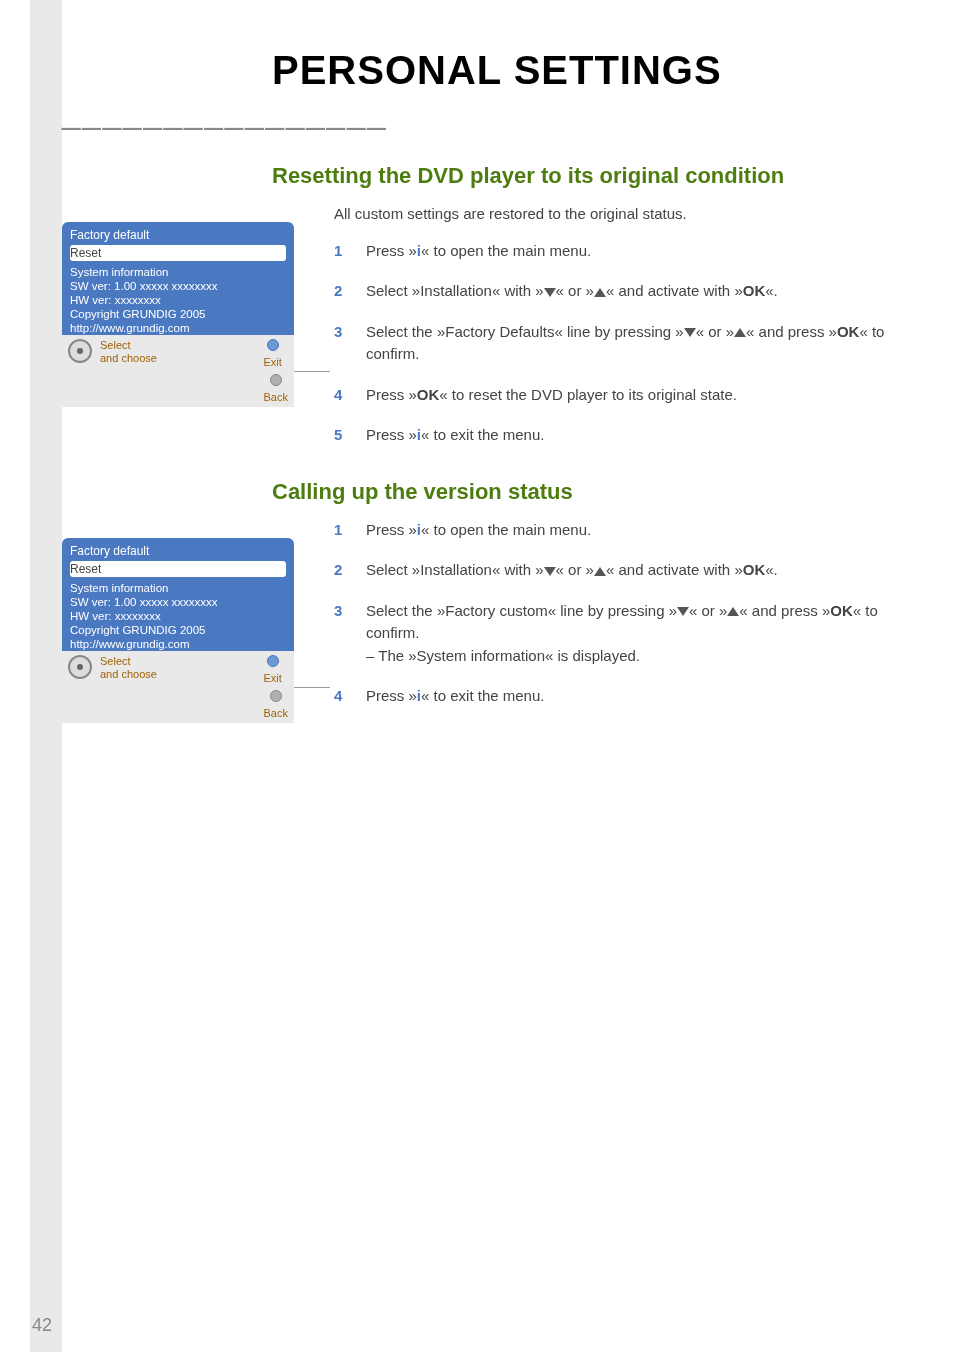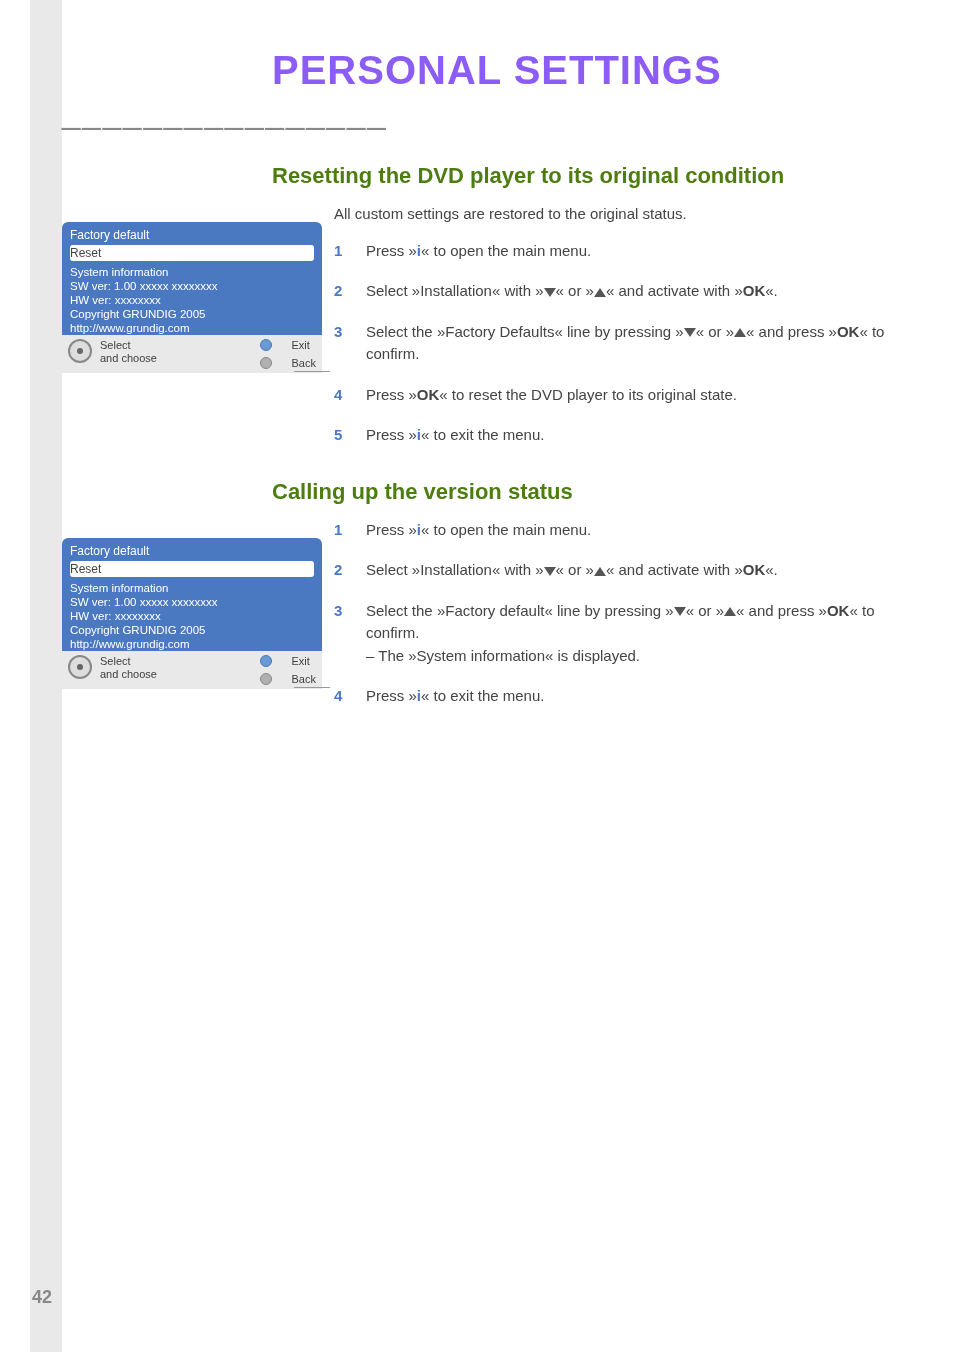--- a/index.html
+++ b/index.html
@@ -24,21 +24,21 @@
     top: 0;
     width: 32px;
     height: 100%;
     background: #e9e9e9;
   }
   .main-title {
     font-family: "Arial Black", Arial, sans-serif;
     font-size: 40px;
     font-weight: 900;
     letter-spacing: 1px;
-    color: #8b5cf6;
+    color: #000000;
     margin-left: 210px;
   }
   .title-dashes {
     color: #888;
     letter-spacing: 2px;
     font-weight: 400;
     font-size: 33px;
   }
   .section {
     margin-top: 32px;
@@ -95,21 +95,21 @@
   }
   .i-icon {
     color: #4a78c1;
     font-weight: 700;
     font-family: Arial, sans-serif;
   }
   
   .osd {
     position: absolute;
     left: 62px;
-    width: 260px;
+    width: 232px;
     background: #4a78c1;
     color: #fff;
     font-size: 12px;
     border-radius: 6px 6px 0 0;
     padding: 6px 0 0 0;
   }
   .osd.first { top: 222px; }
   .osd.second { top: 538px; }
   .osd .osd-title {
     padding: 0 8px 3px 8px;
@@ -122,21 +122,21 @@
     padding: 1px 0;
     border-radius: 3px;
     font-size: 12px;
   }
   .osd .info-line {
     padding: 1px 8px;
     font-size: 11.5px;
   }
   .osd-footer {
     background: #e9e9e9;
-    color: #404040;
+    color: #a16207;
     padding: 4px 6px 4px 6px;
     display: flex;
     align-items: flex-start;
     gap: 8px;
   }
   .nav-icon {
     width: 24px; height: 24px;
     border: 2px solid #888;
     border-radius: 50%;
     display: inline-flex;
@@ -147,33 +147,33 @@
     position: relative;
   }
   .nav-icon::before {
     content: '';
     width: 6px; height: 6px;
     background: #666;
     border-radius: 50%;
   }
   .footer-text { font-size: 11px; line-height: 1.2; flex:1; }
   .footer-right { font-size: 11px; display:flex; flex-direction: column; gap:6px; align-items:flex-start; }
-  .footer-right-row { display:flex; align-items:center; gap:20px; }
+  .footer-right-row { display:flex; align-items:center; gap:5px;flex-direction:column; }
   .small-circle {
     width: 12px; height:12px; border-radius:50%;
     display:inline-block; flex-shrink:0;
   }
   .small-circle.info { background: #6a9ad1; border:1px solid #4a78c1; }
   .small-circle.back { background: #b0b0b0; border:1px solid #888; }
   .page-num {
     position: absolute;
     left: 32px;
-    bottom: 44px;
+    bottom: 16px;
     font-size: 18px;
-    font-weight: 700;
+    font-weight: 400;
     color: #888;
     font-family: "Arial Black", Arial, sans-serif;
   }
   .connector {
     position: absolute;
     border-top: 1px solid #999;
     height: 1px;
   }
 </style>
 </head>
@@ -235,21 +235,21 @@
       </li>
       <li>
         <span class="step-num">2</span>
         <span class="step-text">
           <span>Select »Installation« with »</span><span class="arrow-icon arrow-down"></span><span>« or »</span><span class="arrow-icon arrow-up"></span><span>« and activate with »</span><span class="bold">OK</span><span>«.</span>
         </span>
       </li>
       <li>
         <span class="step-num">3</span>
         <span class="step-text">
-          <span>Select the »Factory default« line by pressing »</span><span class="arrow-icon arrow-down"></span><span>« or »</span><span class="arrow-icon arrow-up"></span><span>« and press »</span><span class="bold">OK</span><span>« to confirm.</span><br>
+          <span>Select the »Factory custom« line by pressing »</span><span class="arrow-icon arrow-down"></span><span>« or »</span><span class="arrow-icon arrow-up"></span><span>« and press »</span><span class="bold">OK</span><span>« to confirm.</span><br>
           <span>– The »System information« is displayed.</span>
         </span>
       </li>
       <li>
         <span class="step-num">4</span>
         <span class="step-text">
           <span>Press »</span><span class="i-icon">i</span><span>« to exit the menu.</span>
         </span>
       </li>
     </ol>

